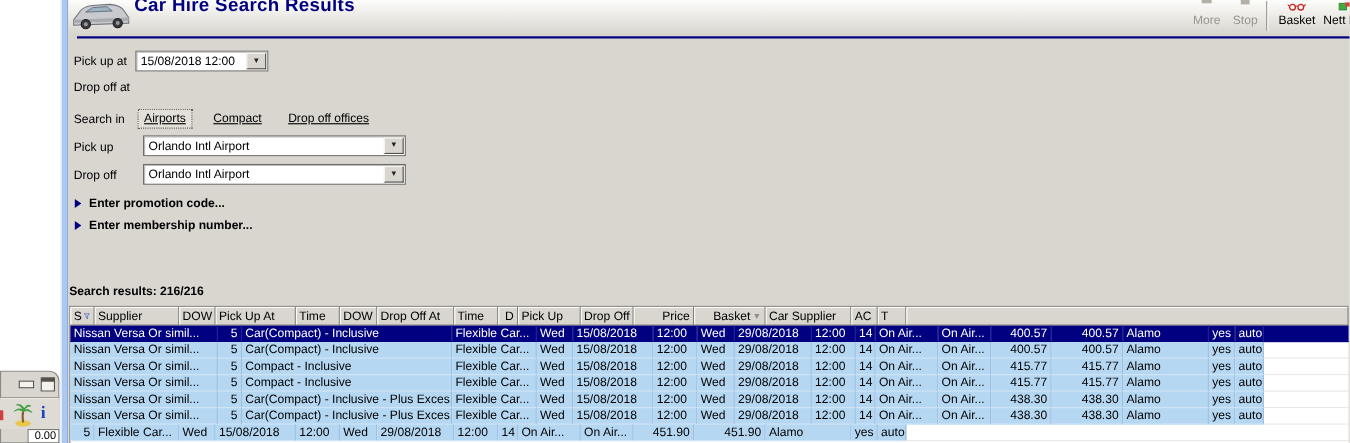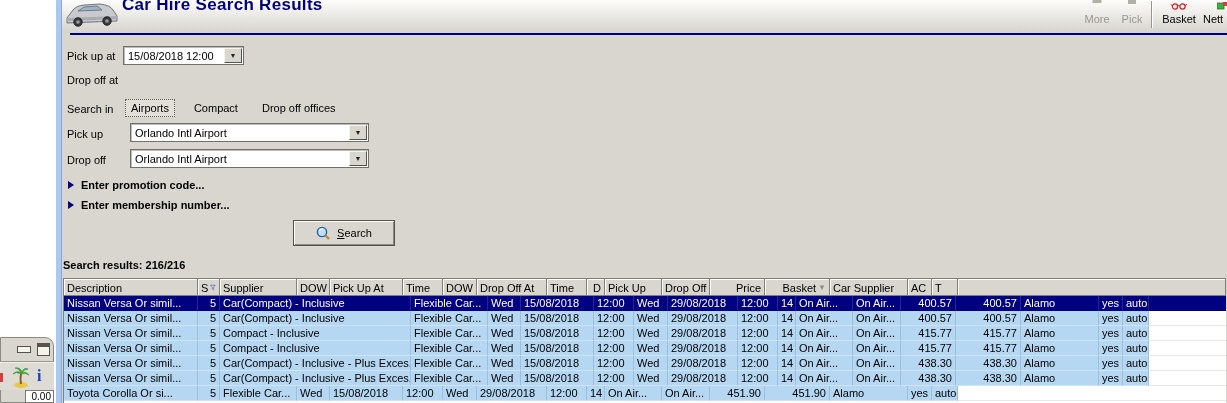--- a/index.html
+++ b/index.html
@@ -42,21 +42,21 @@
   .frag{position:absolute;top:0;left:50%;transform:translateX(-50%);background:#b4b0a8;}
   
   .flabel{position:absolute;left:5px;white-space:nowrap;}
   .field{position:absolute;background:#fff;border:1px solid #716f6a;box-shadow:inset 1px 1px 0 rgba(64,64,60,.35);
     display:flex;align-items:center;box-sizing:border-box;padding-left:4px;}
   .field .val{flex:1;white-space:nowrap;overflow:hidden;}
   .combo-btn{width:16px;align-self:stretch;margin:1px;background:#d9d6cf;
     border:1px solid;border-color:#f6f4ef #54524c #54524c #f6f4ef;
     display:flex;align-items:center;justify-content:center;font-size:7px;color:#222;flex:0 0 16px;cursor:default;}
   #tabs{position:absolute;left:63px;top:99px;display:flex;align-items:center;gap:14px;height:18px;}
-  .tab{padding:2px 5px;white-space:nowrap;cursor:default;}
+  .tab{padding:2px 5px;white-space:nowrap;cursor:default;text-decoration:underline;}
   .tab.selected{background:#e3e0d9;border:1px dotted #62605a;}
   .disclosure{position:absolute;display:flex;align-items:center;gap:7px;font-weight:bold;}
   .arrow-glyph{width:0;height:0;border-left:6px solid #000080;border-top:4px solid transparent;border-bottom:4px solid transparent;}
   #search-btn{position:absolute;left:231px;top:220px;width:100px;height:24px;background:#d9d6cf;
     border:1px solid #55534d;box-shadow:inset 1px 1px 0 #fdfcfa,inset -1px -1px 0 #8a8780;
     display:flex;align-items:center;justify-content:center;gap:6px;cursor:default;}
   #search-btn .btn-label{display:inline-block;}
   #search-btn .btn-label::first-letter{text-decoration:underline;}
   #summary{position:absolute;left:1px;top:259px;font-weight:bold;}
   
@@ -112,21 +112,21 @@
     <circle cx="42" cy="23" r="1.8" fill="#9a9aa2"></circle>
   </svg>
   <div id="page-title">Car Hire Search Results</div>
 
   <div id="tb-more" class="tb-item tb-gray">
     <div class="frag" style="width:9px;height:3px;"></div>
     <div class="tb-label">More</div>
   </div>
   <div id="tb-stop" class="tb-item tb-gray">
     <div class="frag" style="width:8px;height:4px;"></div>
-    <div class="tb-label">Pick</div>
+    <div class="tb-label">Stop</div>
   </div>
   <div id="tb-sep"></div>
   <div id="tb-basket" class="tb-item">
     <svg class="tb-icon" width="17" height="9" viewBox="0 0 17 9">
       <circle cx="4.5" cy="4.5" r="2.6" fill="none" stroke="#cc2222" stroke-width="1.2"></circle>
       <circle cx="12" cy="4.5" r="2.6" fill="none" stroke="#cc2222" stroke-width="1.2"></circle>
       <path d="M7 4 Q8.3 3 9.5 4" stroke="#cc2222" stroke-width="1" fill="none"></path>
       <path d="M2 4 L0 2 M14.5 4 L16.5 2" stroke="#cc2222" stroke-width="1" fill="none"></path>
     </svg>
     <div class="tb-label">Basket</div>
@@ -170,36 +170,25 @@
 
   <div class="disclosure" style="left:6px;top:179px">
     <span class="arrow-glyph"></span>
     <span>Enter promotion code...</span>
   </div>
   <div class="disclosure" style="left:6px;top:199px">
     <span class="arrow-glyph"></span>
     <span>Enter membership number...</span>
   </div>
 
-  <div id="search-btn">
-    <svg width="15" height="15" viewBox="0 0 15 15">
-      <circle cx="6" cy="6" r="4.6" fill="#bfe0f5" stroke="#1f5fae" stroke-width="1.4"></circle>
-      <path d="M3.5 4.5 Q5 2.8 7 3.4" stroke="#ffffff" stroke-width="1.2" fill="none"></path>
-      <path d="M9.5 9.5 L13 13" stroke="#b8912a" stroke-width="2.4"></path>
-    </svg>
-    <span class="btn-label">Search</span>
-  </div>
 
   <div id="summary">Search results: 216/216</div>
 
   <div id="grid">
     <div id="grid-header">
-        <div class="hcell" style="width: 134px;">
-          <span>Description</span>
-        </div>
         <div class="hcell" style="width: 22px;">
           <span>S</span>
           <svg width="11" height="11" viewBox="0 0 11 11">
             <path d="M1 1 H10 L7 5 V10 L4.5 8.5 V5 Z" fill="#cdd8ee" stroke="#2a3fae" stroke-width="1"></path>
           </svg>
         </div>
         <div class="hcell" style="width: 77px;">
           <span>Supplier</span>
         </div>
         <div class="hcell" style="width: 33px;">
@@ -368,21 +357,20 @@
           <div class="cell" style="width: 57px;">On Air...</div>
           <div class="cell" style="width: 48px;">On Air...</div>
           <div class="cell r" style="width: 55px;">438.30</div>
           <div class="cell r" style="width: 65px;">438.30</div>
           <div class="cell" style="width: 78px;">Alamo</div>
           <div class="cell" style="width: 24px;">yes</div>
           <div class="cell" style="width: 26px;">auto</div>
           <div class="cell fill"></div>
         </div>
         <div class="row">
-          <div class="cell" style="width: 134px;">Toyota Corolla Or si...</div>
           <div class="cell r" style="width: 22px;">5</div>
           <div class="cell" style="width: 77px;">Flexible Car...</div>
           <div class="cell" style="width: 33px;">Wed</div>
           <div class="cell" style="width: 73px;">15/08/2018</div>
           <div class="cell" style="width: 40px;">12:00</div>
           <div class="cell" style="width: 34px;">Wed</div>
           <div class="cell" style="width: 70px;">29/08/2018</div>
           <div class="cell" style="width: 40px;">12:00</div>
           <div class="cell r" style="width: 18px;">14</div>
           <div class="cell" style="width: 57px;">On Air...</div>

